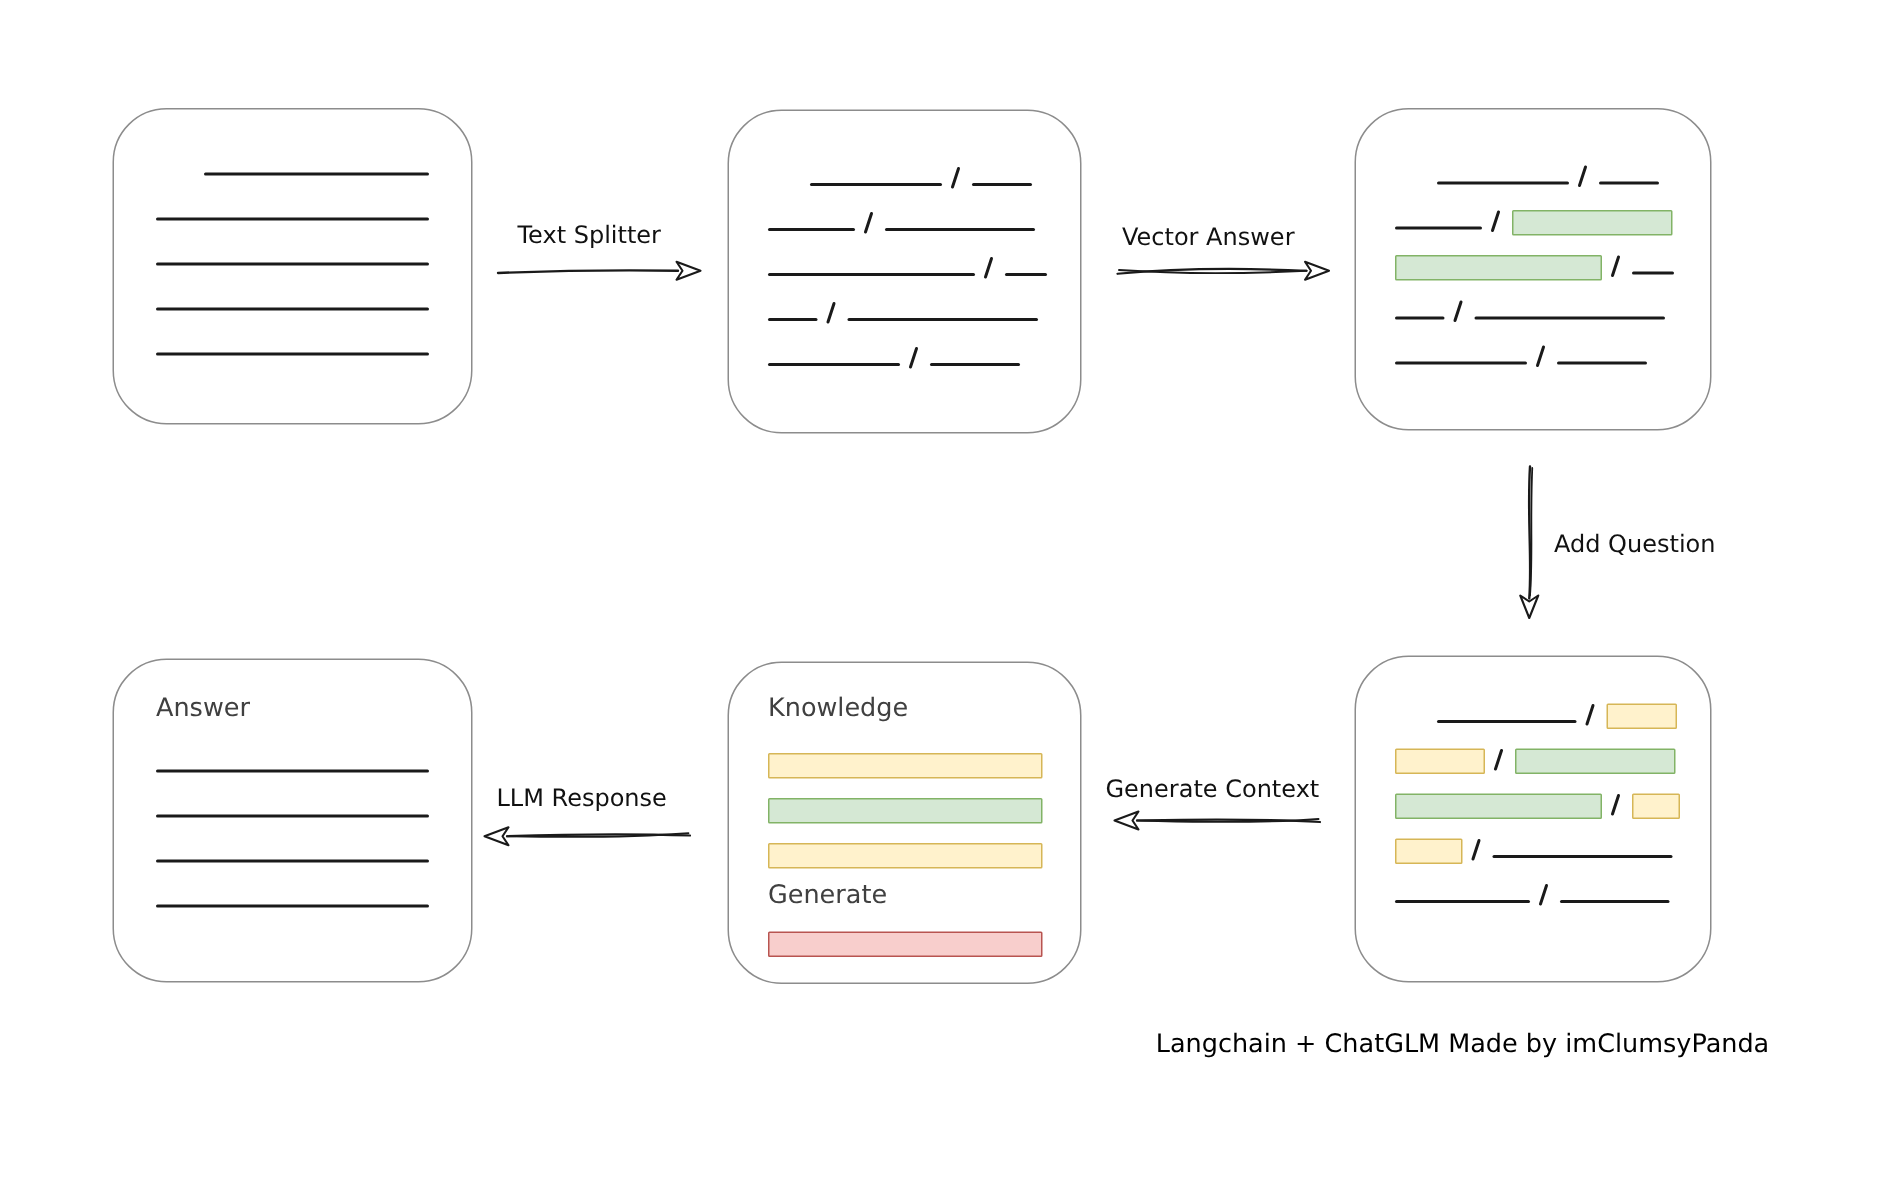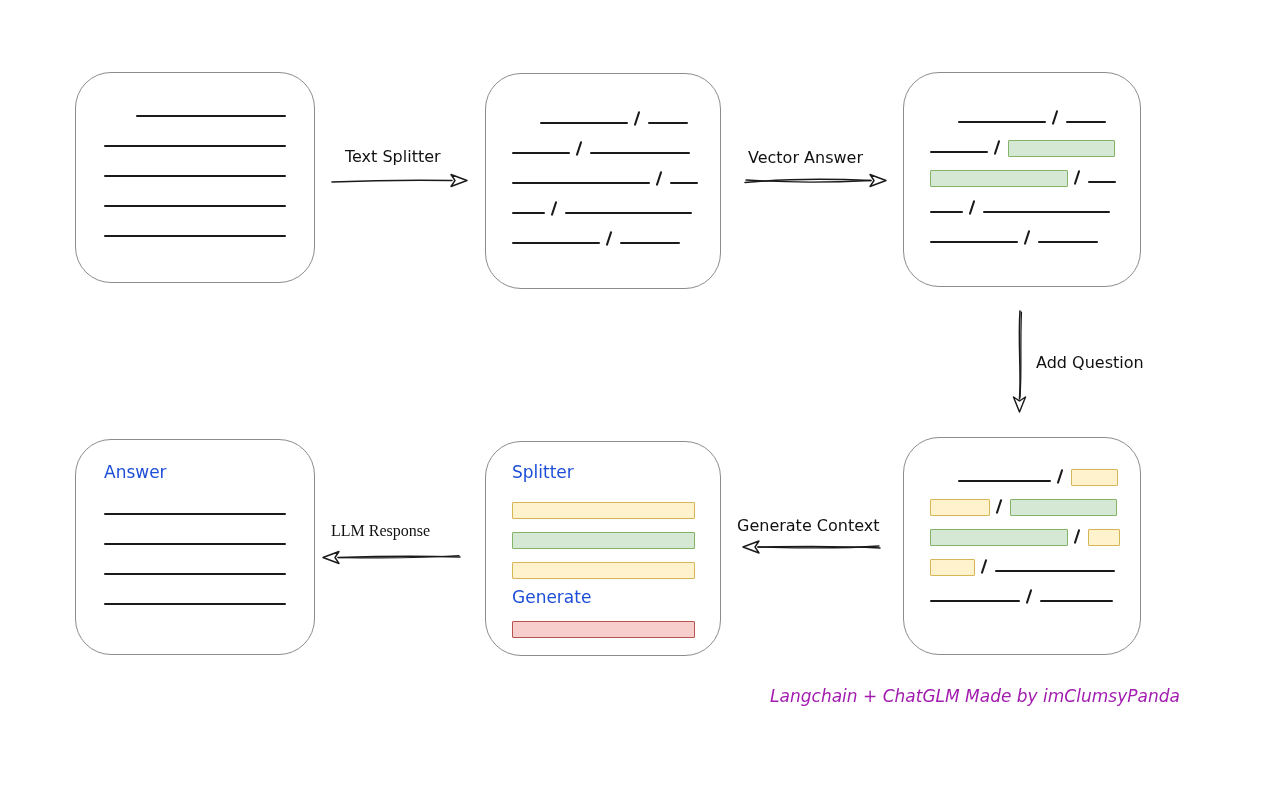--- a/index.html
+++ b/index.html
@@ -28,27 +28,27 @@
     transform:rotate(18deg);
     margin:0 10px 2px 8px;
     border-radius:1px;
   }
   .seg-gap { height:1px; }
   .seg-chip { height:17px; border:1px solid; border-radius:1px; }
   .chip-green  { background:var(--green-fill,#d5e8d4);  border-color:var(--green-stroke,#82b366); }
   .chip-yellow { background:var(--yellow-fill,#fff2cc); border-color:var(--yellow-stroke,#d6b656); }
   .chip-red    { background:var(--red-fill,#f8cecc);    border-color:var(--red-stroke,#b85450); }
 
-  .box-title { font-size:17px; line-height:21px; color:#1d4ed8; }
+  .box-title { font-size:17px; line-height:21px; color:#404040; }
   .rows-after-title { margin-top:6px; }
   .question-block { margin-top:8px; }
 
   .arrow-label { position:absolute; font-size:16px; white-space:nowrap; color:#111; }
   .arrow-svg { position:absolute; }
-  .credit { position:absolute; font-size:17px; text-align:center; color:#a21caf;font-style:italic; }
+  .credit { position:absolute; font-size:17px; text-align:center; color:#000000; }
 
   
   .pad-doc     { padding:18px 0 0 28px; }
   .pad-chunks  { padding:24px 0 0 26px; }
   .pad-vector  { padding:24px 0 0 26px; }
   .pad-context { padding:18px 0 0 26px; }
   .pad-prompt  { padding:20px 0 0 26px; }
   .pad-answer  { padding:22px 0 0 28px; }
 </style>
 </head>
@@ -164,21 +164,21 @@
         </div>
         <div class="seg-row">
           <div class="seg-line" style="width: 90px;"></div>
           <div class="seg-slash"></div>
           <div class="seg-line" style="width: 73px;"></div>
         </div>
       </div>
   </div>
 
   <div class="node pad-prompt" style="left:485px; top:441px; width:236px; height:215px;">
-    <div class="box-title">Splitter</div>
+    <div class="box-title">Knowledge</div>
     <div class="rows-after-title">
         <div class="seg-row">
           <div class="seg-chip chip-yellow" style="width: 183px;"></div>
         </div>
         <div class="seg-row">
           <div class="seg-chip chip-green" style="width: 183px;"></div>
         </div>
         <div class="seg-row">
           <div class="seg-chip chip-yellow" style="width: 183px;"></div>
         </div>
@@ -231,21 +231,21 @@
     <path d="M5.5,88 L11.5,103 L17.5,88 L11.5,92 Z" fill="#ffffff" stroke="#1a1a1a" stroke-width="1.4" stroke-linejoin="round"></path>
   </svg>
 
   <div class="arrow-label" style="left:737px; top:516px;">Generate Context</div>
   <svg class="arrow-svg" style="left:740px; top:538px;" width="142" height="18" viewBox="0 0 142 18">
     <path d="M140,10 C95,7.5 48,8.5 18,9" fill="none" stroke="#1a1a1a" stroke-width="1.5" stroke-linecap="round"></path>
     <path d="M139,8 C92,11.5 45,9.5 18,9" fill="none" stroke="#1a1a1a" stroke-width="1.3" stroke-linecap="round"></path>
     <path d="M19,3 L3,9 L19,15 L15,9 Z" fill="#ffffff" stroke="#1a1a1a" stroke-width="1.4" stroke-linejoin="round"></path>
   </svg>
 
-  <div class="arrow-label" style="left:331px; top:522px;font-family:Liberation Serif, serif;">LLM Response</div>
+  <div class="arrow-label" style="left:331px; top:522px;">LLM Response</div>
   <svg class="arrow-svg" style="left:320px; top:548px;" width="142" height="18" viewBox="0 0 142 18">
     <path d="M140,9 C95,7.5 48,8.5 18,9.5" fill="none" stroke="#1a1a1a" stroke-width="1.5" stroke-linecap="round"></path>
     <path d="M139,7.5 C92,11 45,10 18,9.5" fill="none" stroke="#1a1a1a" stroke-width="1.2" stroke-linecap="round"></path>
     <path d="M19,3.5 L3,9.5 L19,15.5 L15,9.5 Z" fill="#ffffff" stroke="#1a1a1a" stroke-width="1.4" stroke-linejoin="round"></path>
   </svg>
 
   <div class="credit" style="left:770px; top:686px; width:410px;">Langchain + ChatGLM Made by imClumsyPanda</div>
 
 </div>
 

